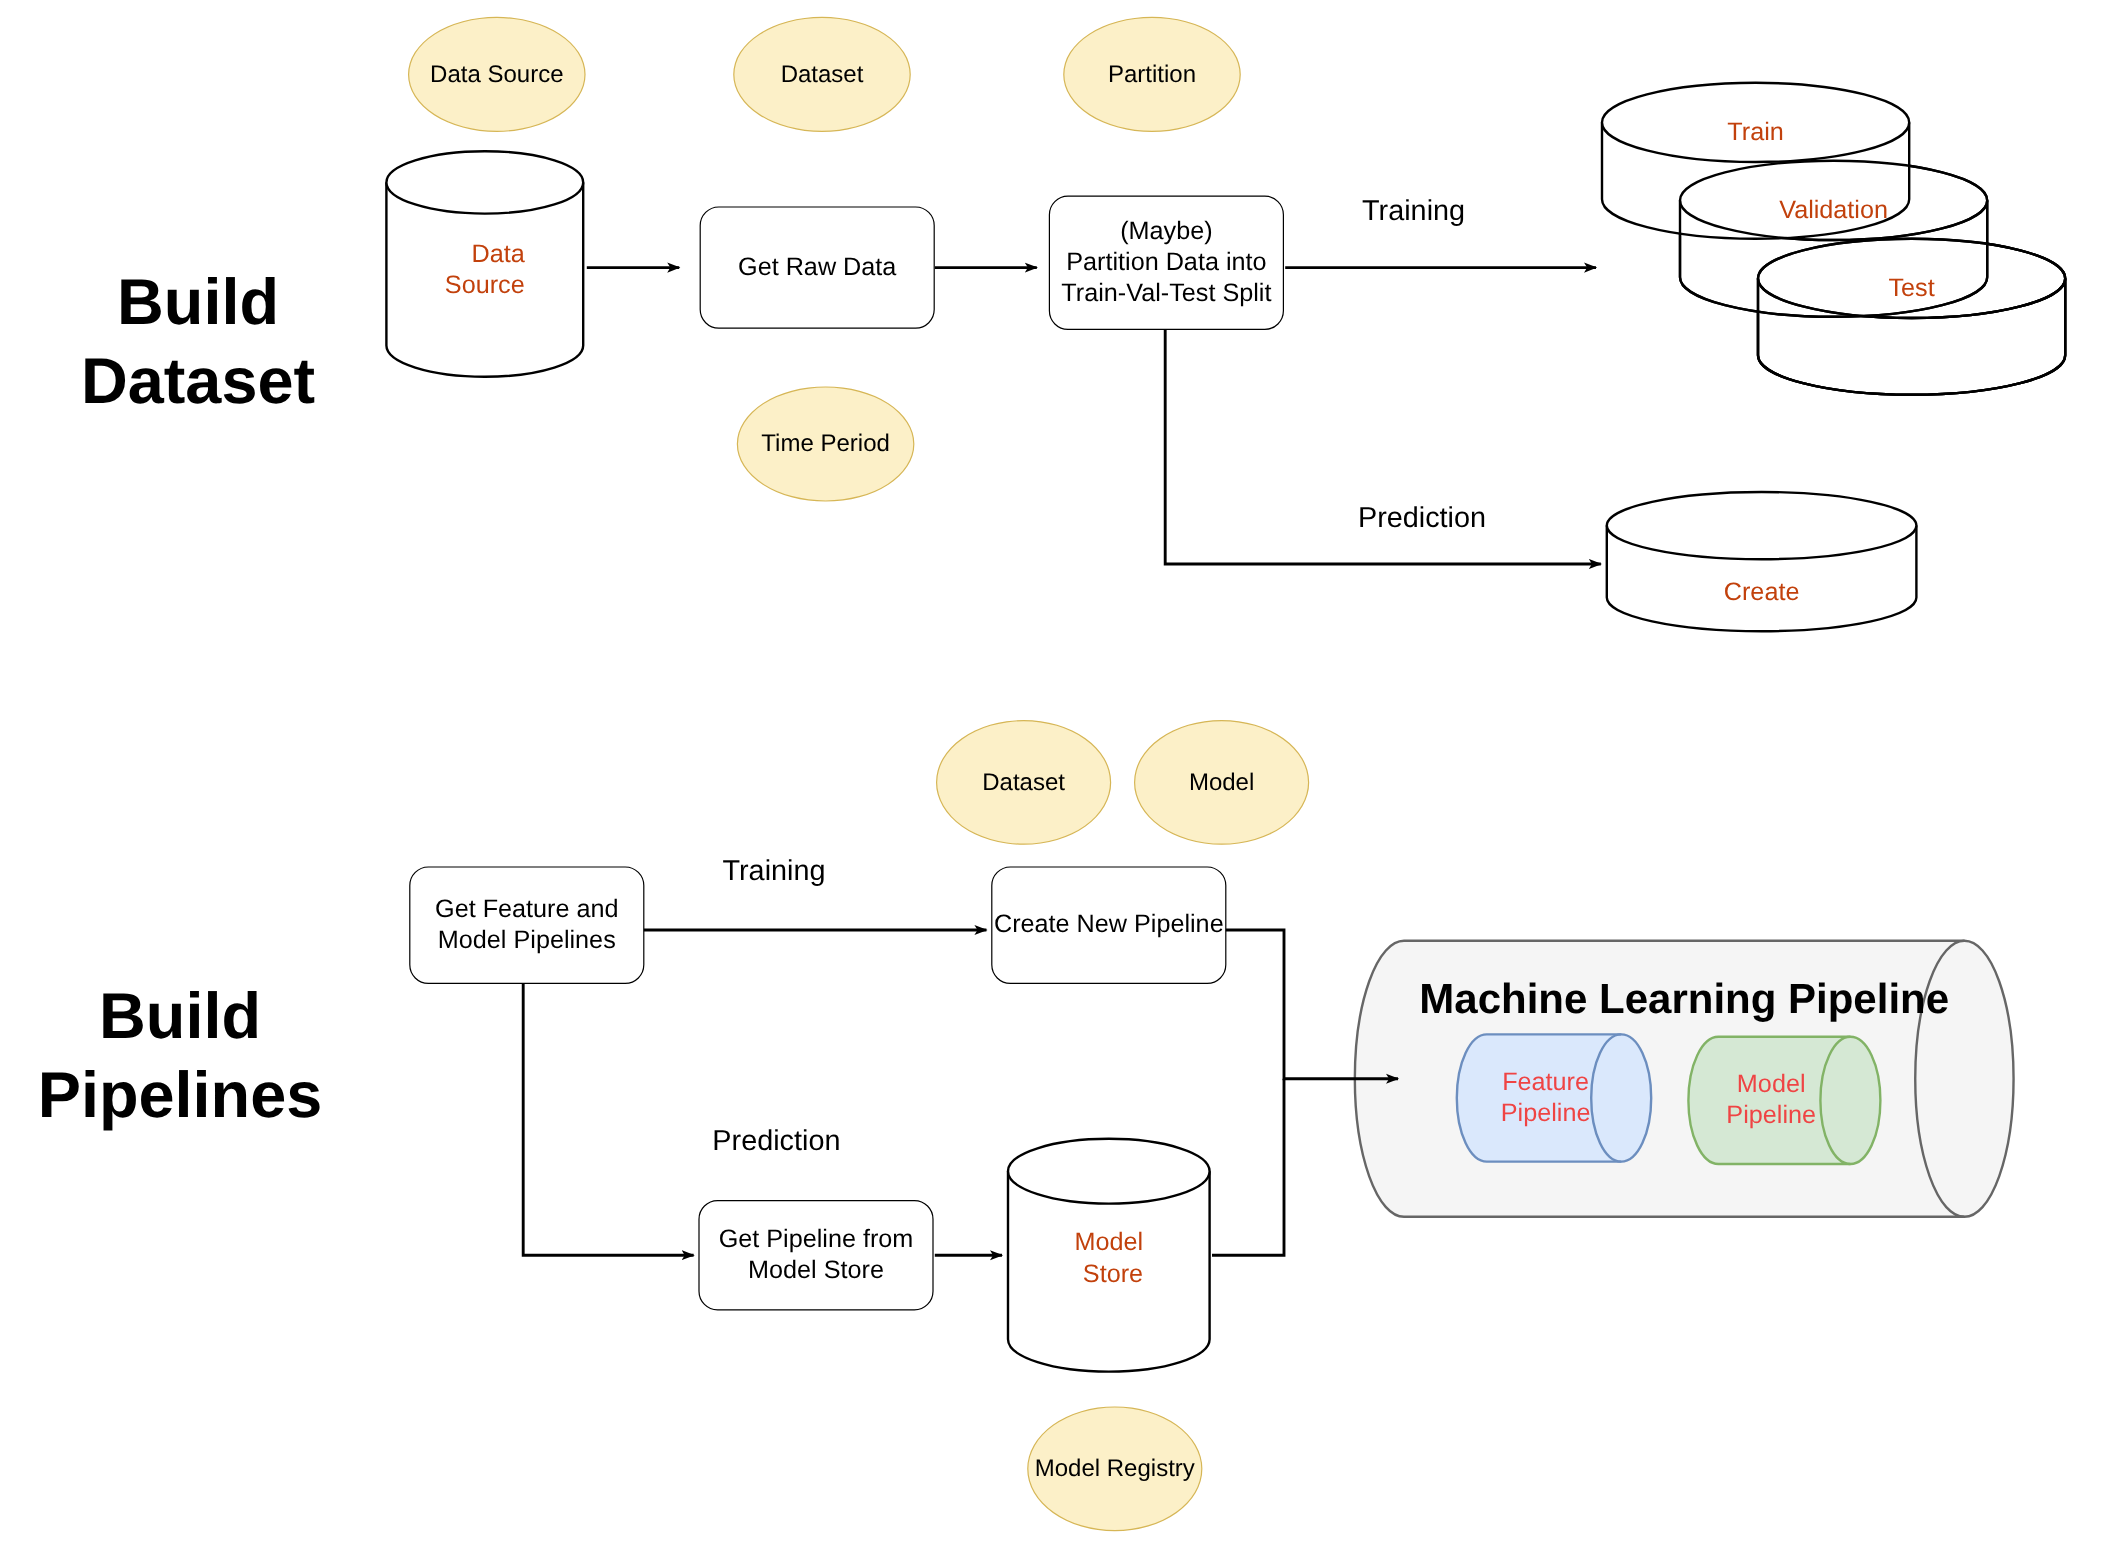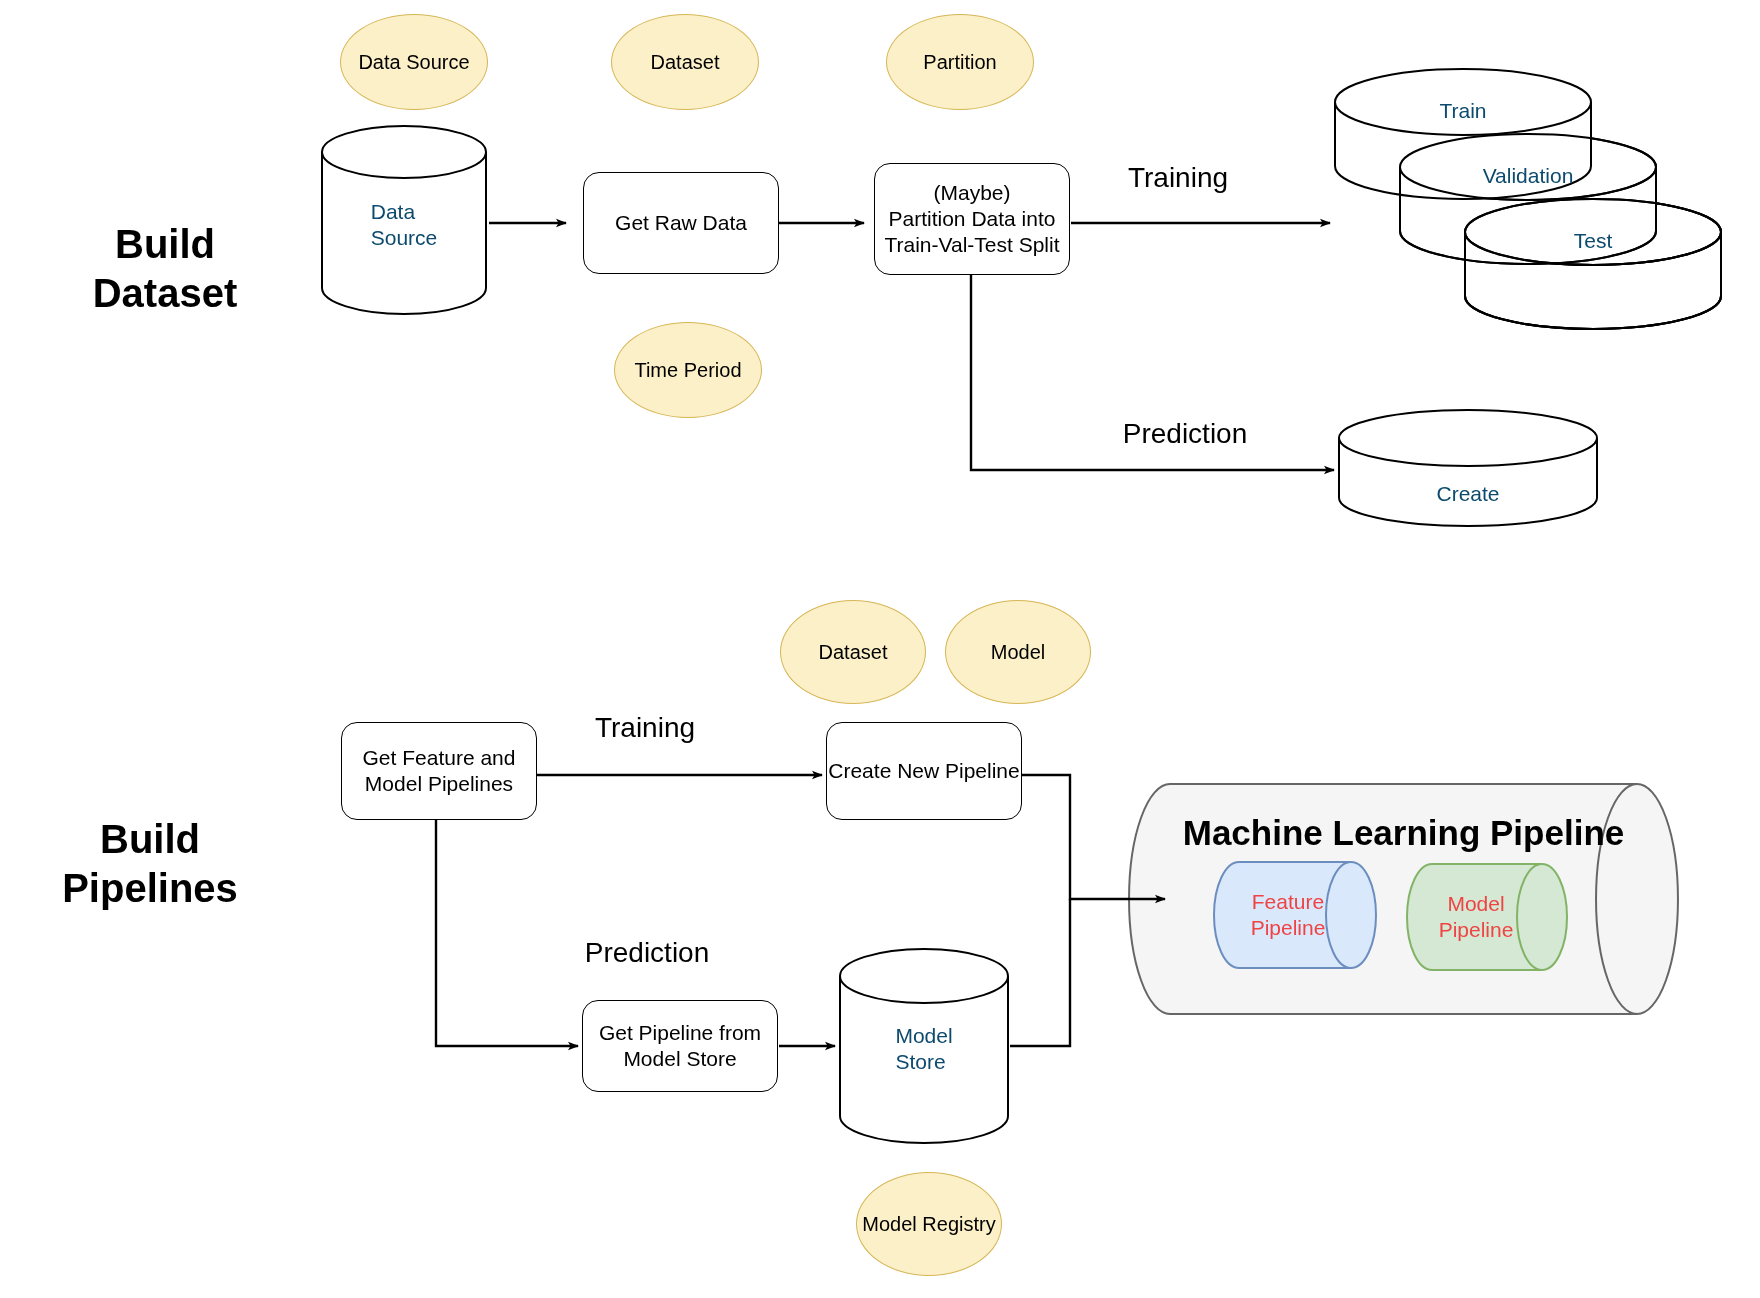--- a/index.html
+++ b/index.html
@@ -19,29 +19,29 @@
     position: absolute;
     top: 0;
     left: 0;
     width: 1760px;
     height: 1298px;
     pointer-events: none;
   }
   .section-title {
     position: absolute;
     font-weight: bold;
-    font-size: 40px;
+    font-size: 54px;
     line-height: 1.22;
     color: #000000;
     text-align: center;
     white-space: pre-line;
   }
   .edge-label {
     position: absolute;
-    font-size: 28px;
+    font-size: 24px;
     color: #000000;
     text-align: center;
     white-space: nowrap;
   }
   .ellipse {
     position: absolute;
     box-sizing: border-box;
     border-radius: 50%;
     background: #fcf0c8;
     border: 1.6px solid #d6b656;
@@ -64,22 +64,22 @@
     font-size: 21px;
     line-height: 1.25;
     color: #000000;
     text-align: center;
     white-space: pre-line;
   }
   .cyl-label {
     position: absolute;
     font-size: 21px;
     line-height: 1.25;
-    color: #0c4a6e;
-    text-align: left;
+    color: #c2410c;
+    text-align: right;
     white-space: pre-line;
     display: flex;
     align-items: center;
     justify-content: center;
   }
   .ml-title {
     position: absolute;
     font-size: 35px;
     font-weight: bold;
     color: #000000;

